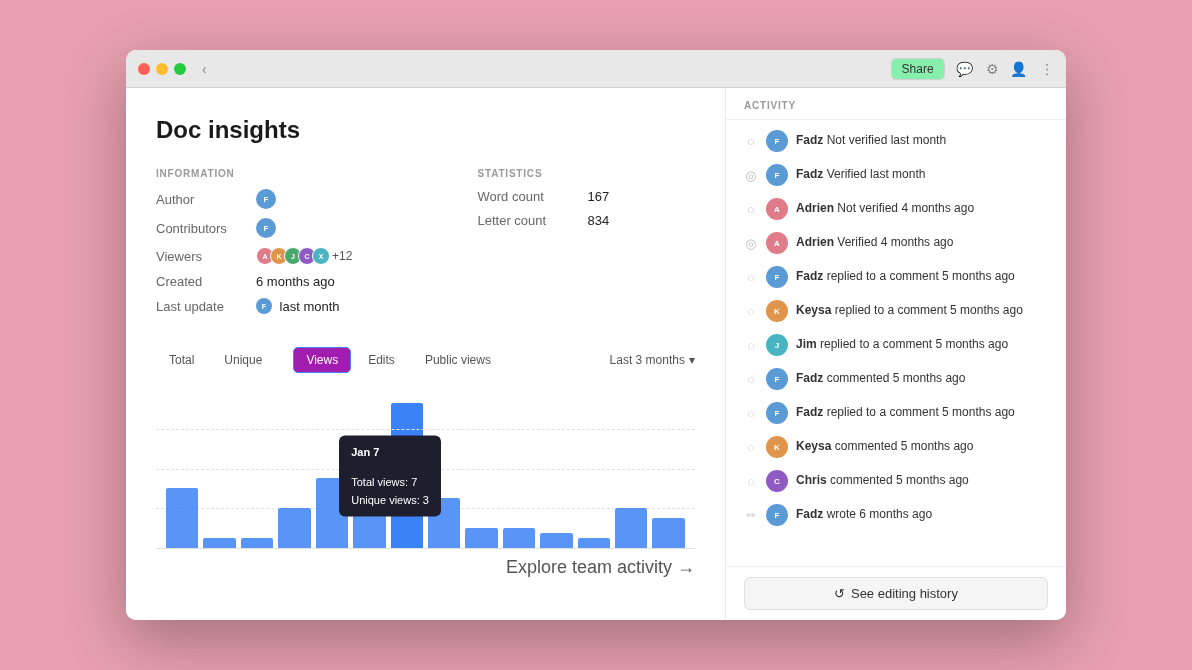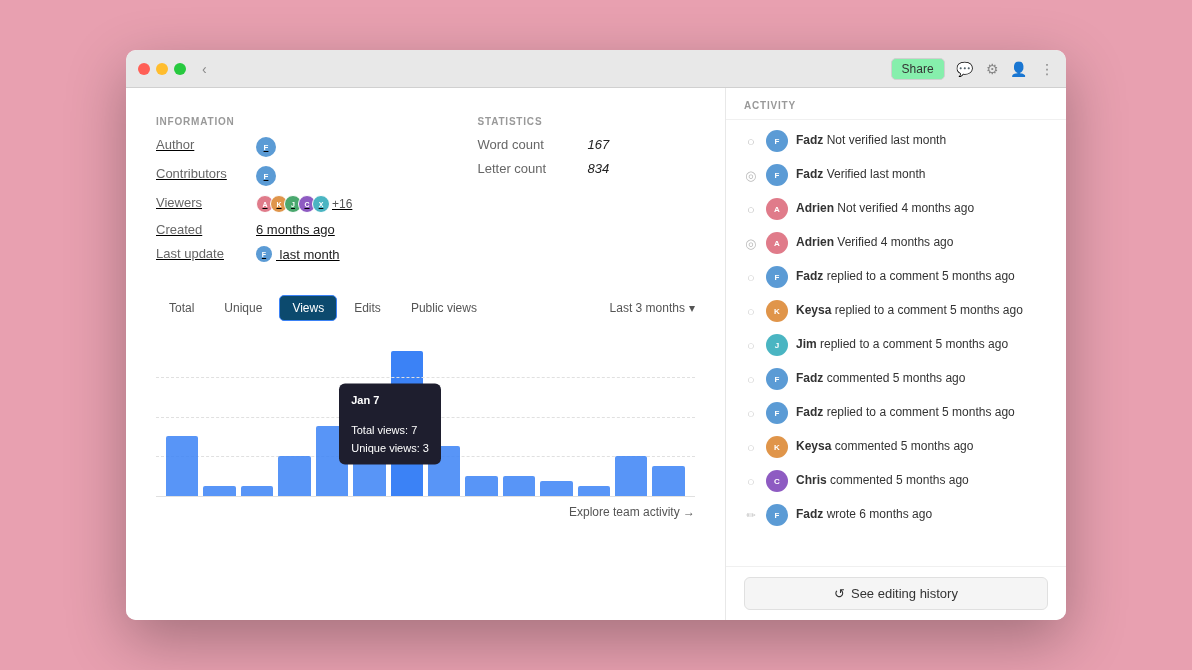--- a/index.html
+++ b/index.html
@@ -103,24 +103,23 @@
     .section-label {
       font-size: 10px;
       font-weight: 600;
       color: #999;
       letter-spacing: 0.08em;
       text-transform: uppercase;
       margin-bottom: 10px;
     }
     .info-row {
       display: flex;
-      align-items: flex-start;
+      align-items: center;
       margin-bottom: 9px;
       font-size: 13px;
-      text-decoration: underline;
     }
     .info-key {
       color: #666;
       width: 100px;
       flex-shrink: 0;
     }
     .info-val {
       color: #222;
       display: flex;
       align-items: center;
@@ -148,40 +147,41 @@
     .avatar-teal { background: #4ab5c2; }
     .viewers-group { display: flex; align-items: center; }
     .viewers-count { font-size: 12px; color: #555; margin-left: 6px; }
     .stat-row {
       display: flex;
       align-items: center;
       margin-bottom: 9px;
       font-size: 13px;
     }
     .stat-key { color: #666; width: 110px; }
-    .stat-val { color: #222; font-weight: 500; font-style: italic; }
+    .stat-val { color: #222; font-weight: 500; }
     .tabs-row {
       display: flex;
       align-items: center;
       margin-bottom: 16px;
       gap: 4px;
     }
     .tab-btn {
       padding: 5px 12px;
       border-radius: 5px;
       font-size: 12px;
       cursor: pointer;
       border: 1px solid transparent;
       color: #555;
       background: transparent;
     }
     .tab-btn.active {
-      background: #0c4a6e;
+      background: #a21caf;
       color: #fff;
       border-color: #3b82f6;
+      margin-left: 14px;
     }
     .date-range {
       margin-left: auto;
       font-size: 12px;
       color: #555;
       cursor: pointer;
       display: flex;
       align-items: center;
       gap: 4px;
     }
@@ -219,21 +219,21 @@
       pointer-events: none;
       line-height: 1.6;
     }
     .tooltip-date { font-weight: 600; margin-bottom: 12px; }
     .explore-row {
       display: flex;
       justify-content: flex-end;
       margin-top: 8px;
     }
     .explore-link {
-      font-size: 12px;
+      font-size: 18px;
       color: #555;
       cursor: pointer;
       display: flex;
       align-items: center;
       gap: 4px;
       text-decoration: none;
     }
     .activity-panel {
       width: 340px;
       background: #fff;
@@ -345,20 +345,21 @@
       <span class="titlebar-icon">💬</span>
       <span class="titlebar-icon">⚙</span>
       <span class="titlebar-icon">👤</span>
       <span class="titlebar-icon">⋮</span>
     </div>
   </div>
 
   <div class="content">
 
     <div class="main-panel">
+      <h1 class="page-title">Doc insights</h1>
 
       <div class="info-stats-row">
 
         <div class="info-section">
           <div class="section-label">INFORMATION</div>
 
           <div class="info-row">
             <span class="info-key">Author</span>
             <span class="info-val">
               <span class="avatar-circle avatar-blue">F</span>
@@ -374,21 +375,21 @@
 
           <div class="info-row">
             <span class="info-key">Viewers</span>
             <span class="info-val">
               <div class="viewers-group">
                 <span class="avatar-circle avatar-small avatar-pink">A</span>
                 <span class="avatar-circle avatar-small avatar-orange">K</span>
                 <span class="avatar-circle avatar-small avatar-green">J</span>
                 <span class="avatar-circle avatar-small avatar-purple">C</span>
                 <span class="avatar-circle avatar-small avatar-teal">X</span>
-                <span class="viewers-count">+16</span>
+                <span class="viewers-count">+12</span>
               </div>
             </span>
           </div>
 
           <div class="info-row">
             <span class="info-key">Created</span>
             <span class="info-val">6 months ago</span>
           </div>
 
           <div class="info-row">

